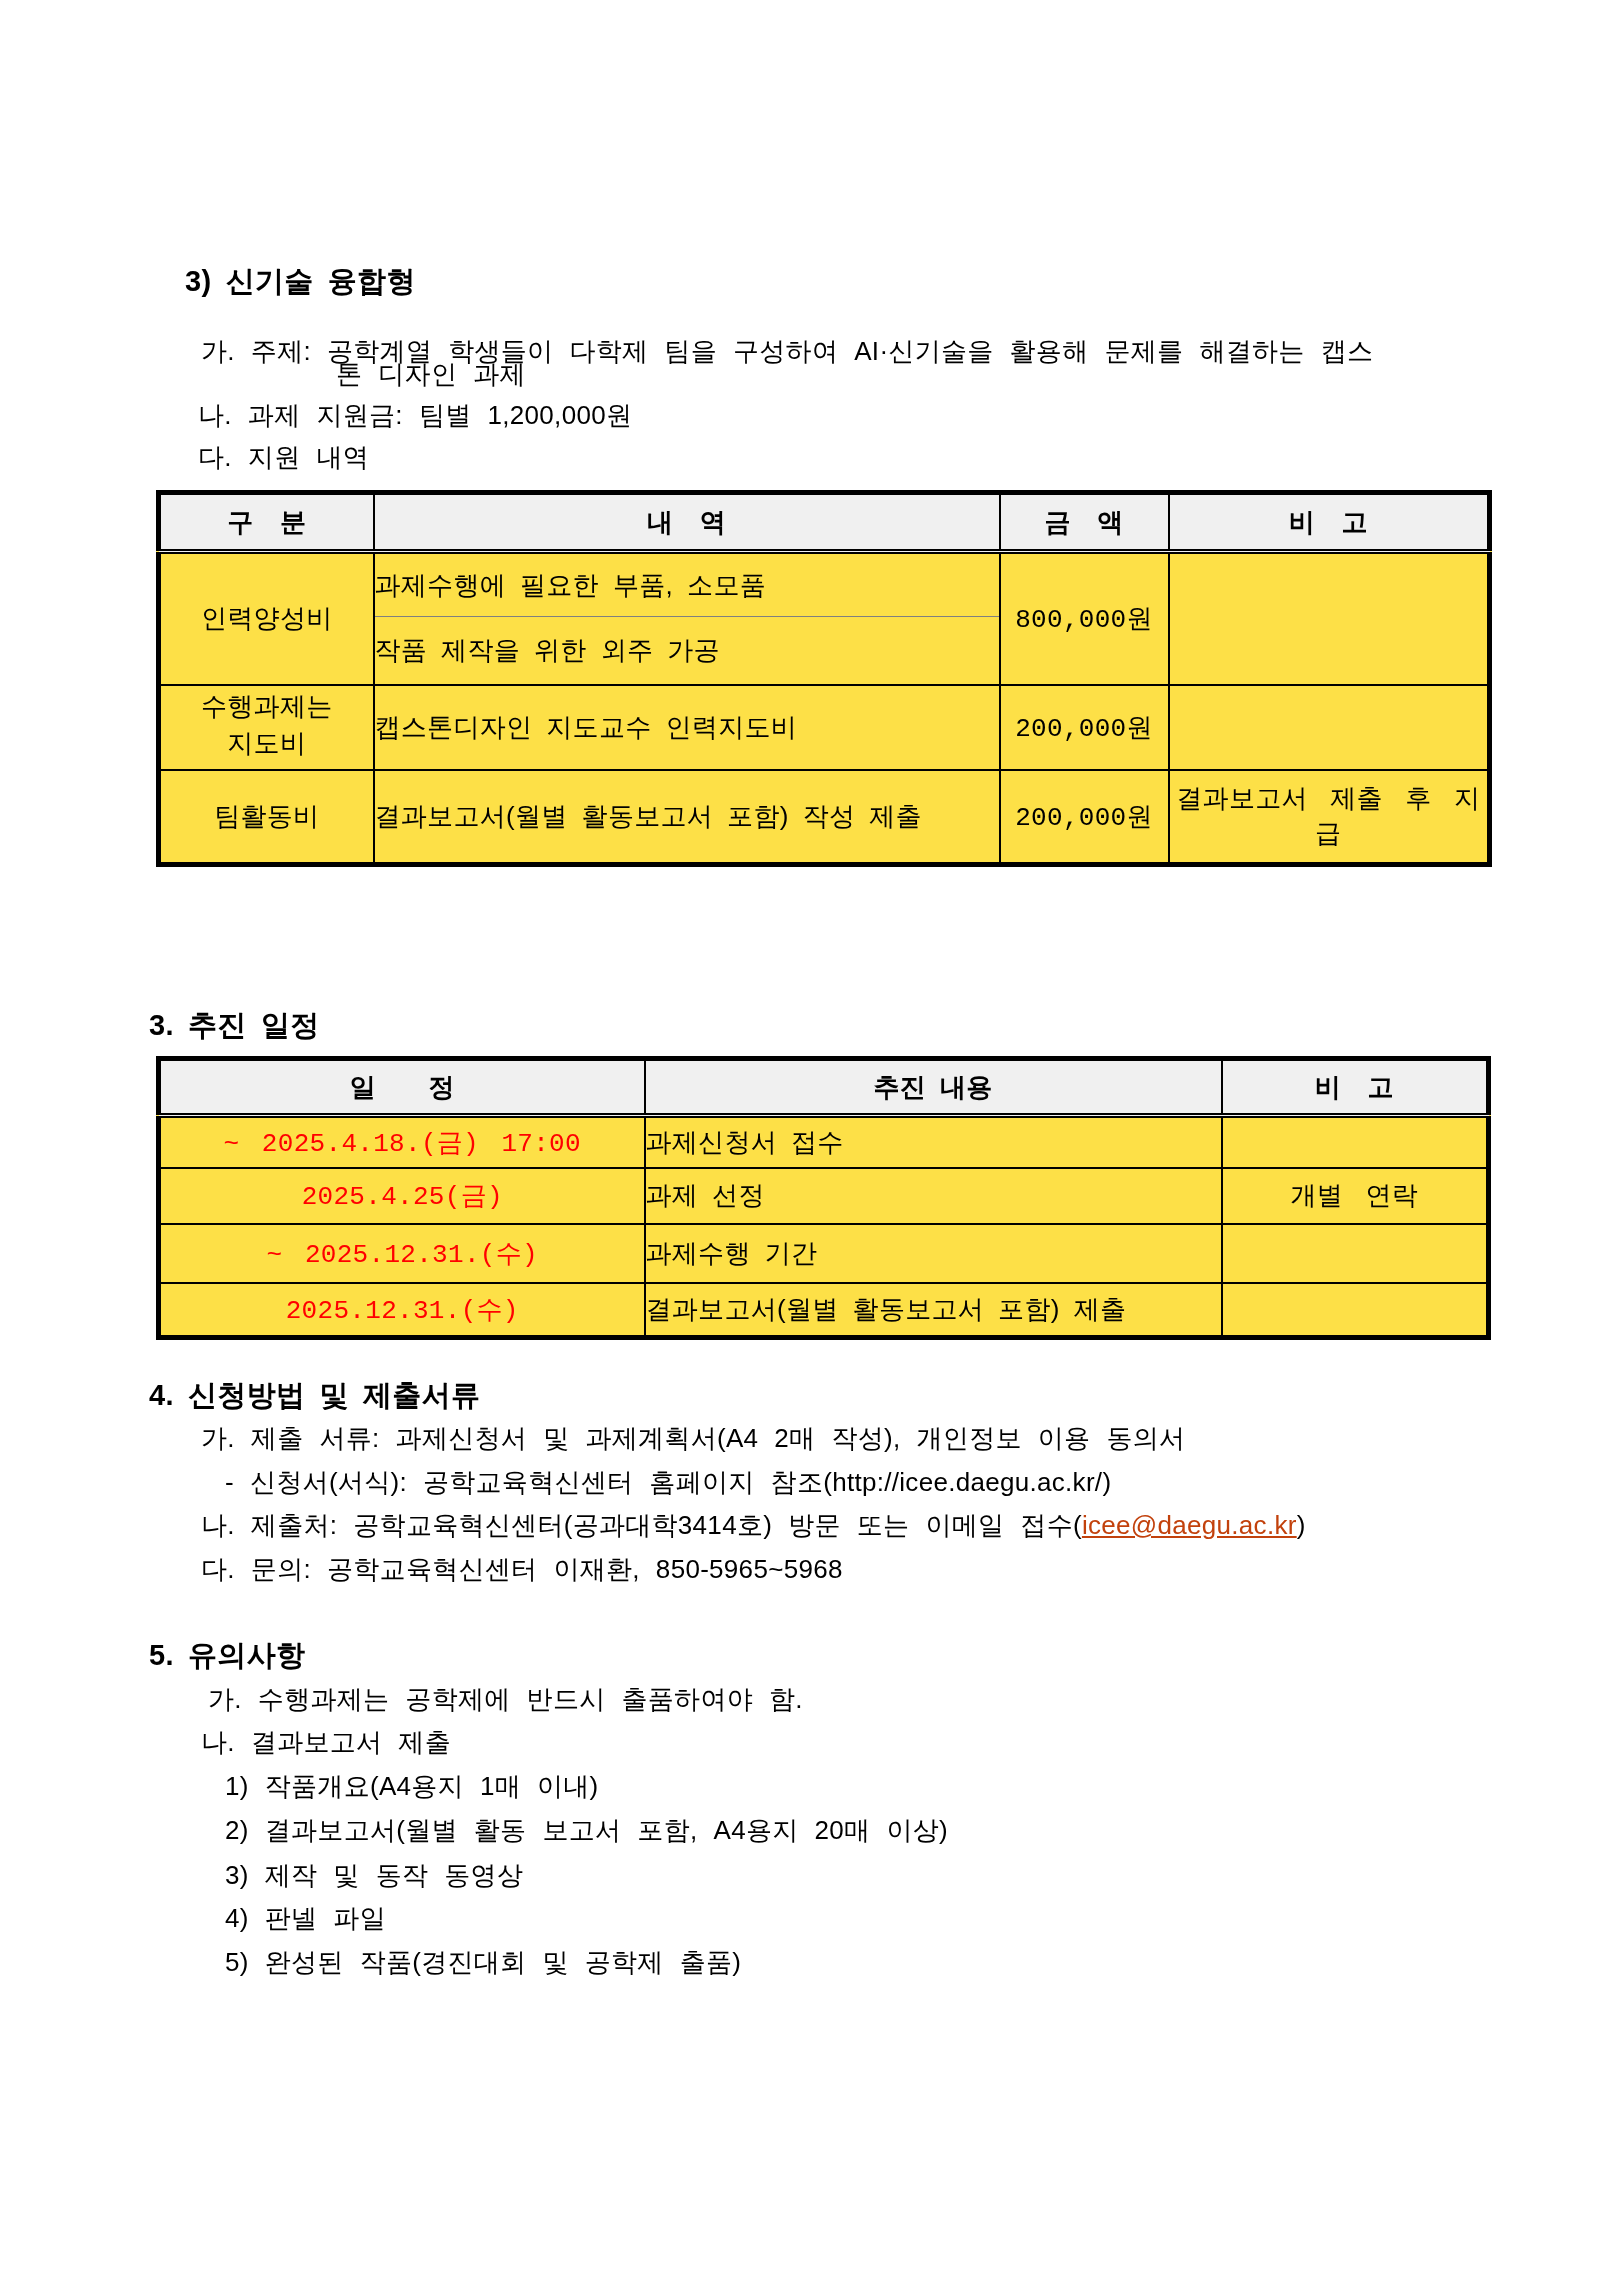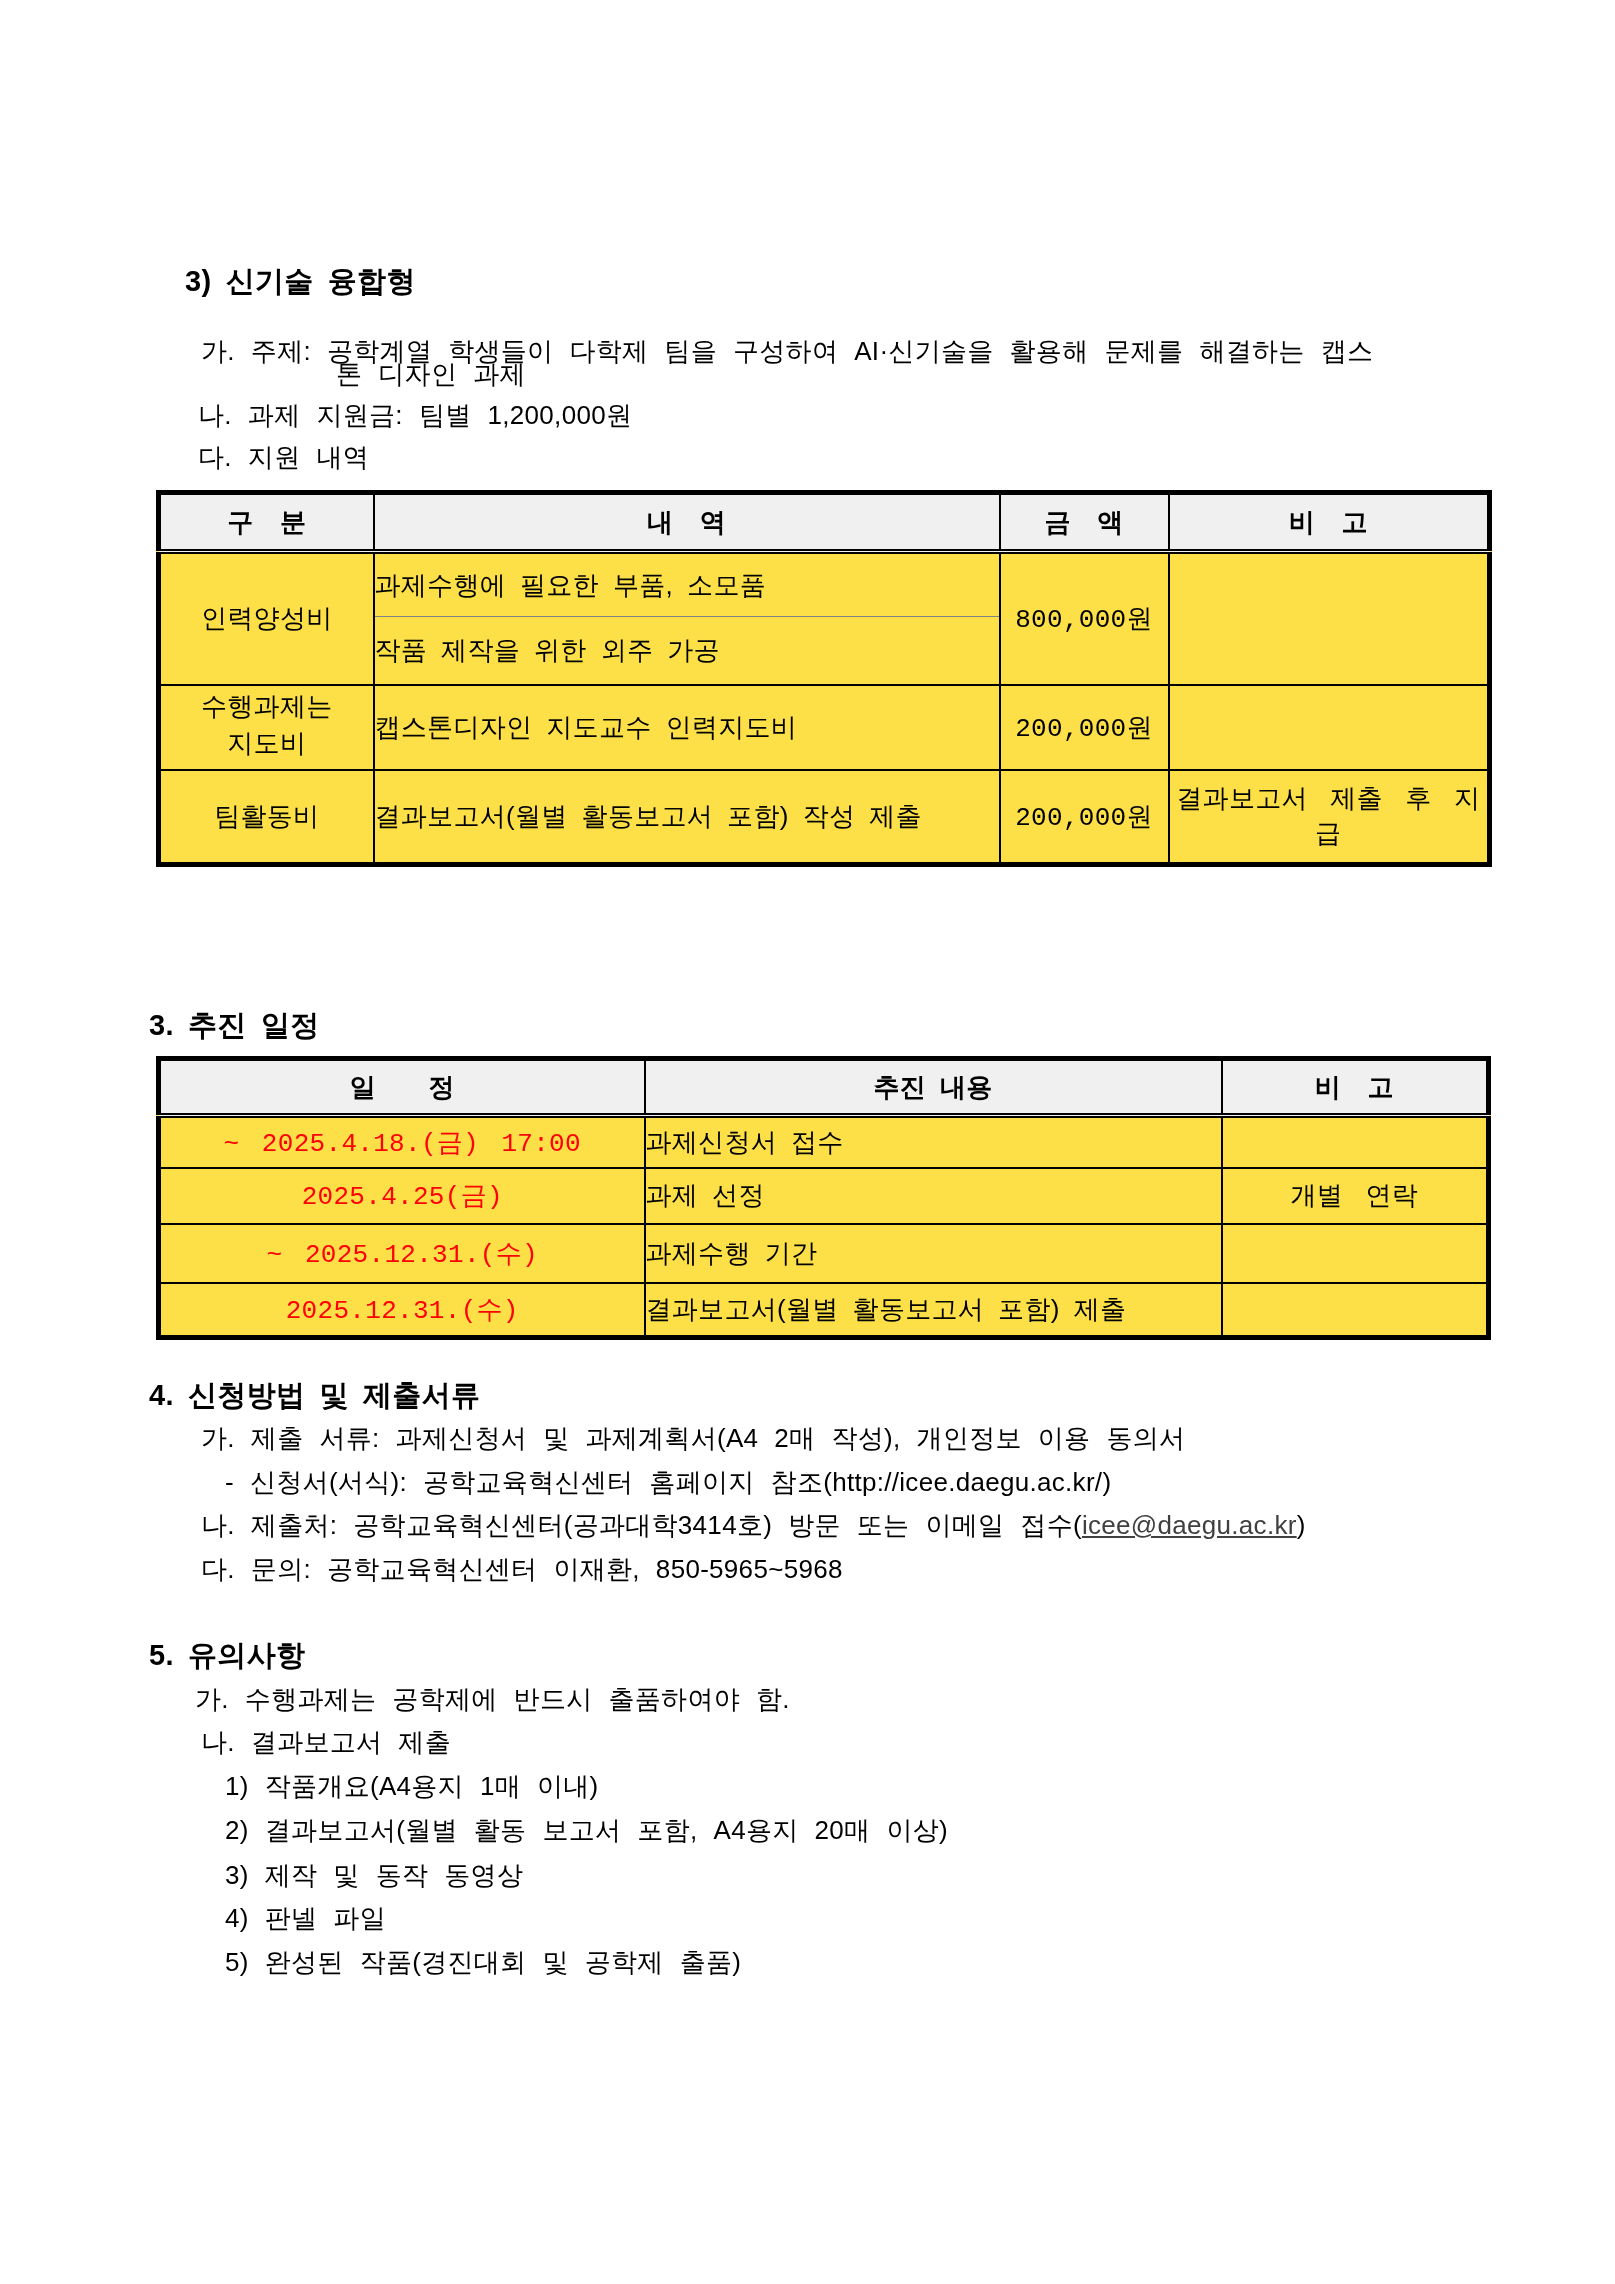--- a/index.html
+++ b/index.html
@@ -20,21 +20,21 @@
   }
   table.doc th{
     background:#f0f0f0;font-weight:700;text-align:center;
     border-bottom:5.9px double #000;
   }
   table.doc tr.divline > td{border-top:2.6px solid #000;}
   td.graytop{border-top:1.3px solid #808080 !important;}
   td.cat, td.amt, td.note{text-align:center;font-family:Liberation Mono, monospace;}
   td.item{text-align:left;padding-left:17px;}
   .red{color:#ff0000;}
-  a.mail{color:#404040;text-decoration:underline;cursor:pointer;}
+  a.mail{color:#c2410c;text-decoration:underline;cursor:pointer;}
   .catline{line-height:37px;text-align:center;}
 </style>
 </head>
 <body>
 
 <div class="page">
 
   <div class="abs heading" style="left:185px;top:265px;">3) 신기술 융합형</div>
   <div class="abs body-text" style="left:201px;top:336px;">가. 주제: 공학계열 학생들이 다학제 팀을 구성하여 AI·신기술을 활용해 문제를 해결하는 캡스</div>
   <div class="abs body-text" style="left:336px;top:359px;">톤 디자인 과제</div>
@@ -121,21 +121,21 @@
 
   <div class="abs heading" style="left:149px;top:1379px;text-align:right;">4. 신청방법 및 제출서류</div>
   <div class="abs body-text" style="left:201px;top:1423px;">가. 제출 서류: 과제신청서 및 과제계획서(A4 2매 작성), 개인정보 이용 동의서</div>
   <div class="abs body-text" style="left:225px;top:1467px;">- 신청서(서식): 공학교육혁신센터 홈페이지 참조(http://icee.daegu.ac.kr/)</div>
   <div class="abs body-text" style="left:201px;top:1510px;">
     <span>나. 제출처: 공학교육혁신센터(공과대학3414호) 방문 또는 이메일 접수(</span><a class="mail">icee@daegu.ac.kr</a><span>)</span>
   </div>
   <div class="abs body-text" style="left:201px;top:1554px;">다. 문의: 공학교육혁신센터 이재환, 850-5965~5968</div>
 
   <div class="abs heading" style="left:149px;top:1639px;">5. 유의사항</div>
-  <div class="abs body-text" style="left:195px;top:1684px;">가. 수행과제는 공학제에 반드시 출품하여야 함.</div>
+  <div class="abs body-text" style="left:208px;top:1684px;">가. 수행과제는 공학제에 반드시 출품하여야 함.</div>
   <div class="abs body-text" style="left:201px;top:1727px;">나. 결과보고서 제출</div>
   <div class="abs body-text" style="left:225px;top:1771px;">1) 작품개요(A4용지 1매 이내)</div>
   <div class="abs body-text" style="left:225px;top:1815px;">2) 결과보고서(월별 활동 보고서 포함, A4용지 20매 이상)</div>
   <div class="abs body-text" style="left:225px;top:1860px;">3) 제작 및 동작 동영상</div>
   <div class="abs body-text" style="left:225px;top:1903px;">4) 판넬 파일</div>
   <div class="abs body-text" style="left:225px;top:1947px;">5) 완성된 작품(경진대회 및 공학제 출품)</div>
 
 </div>
 
 

